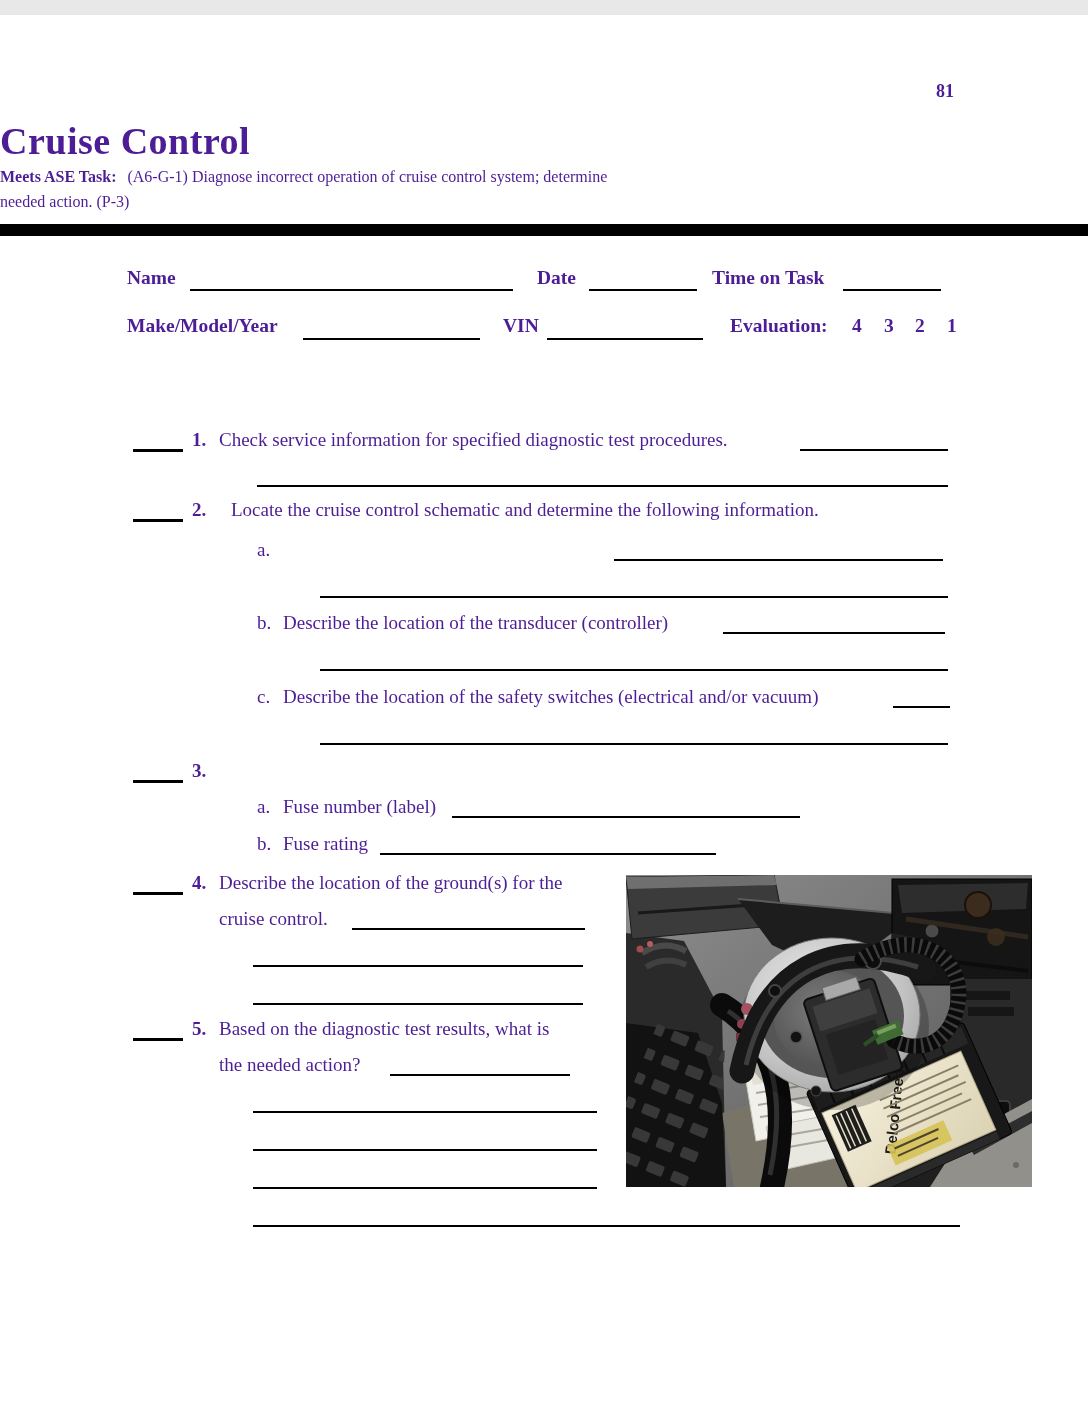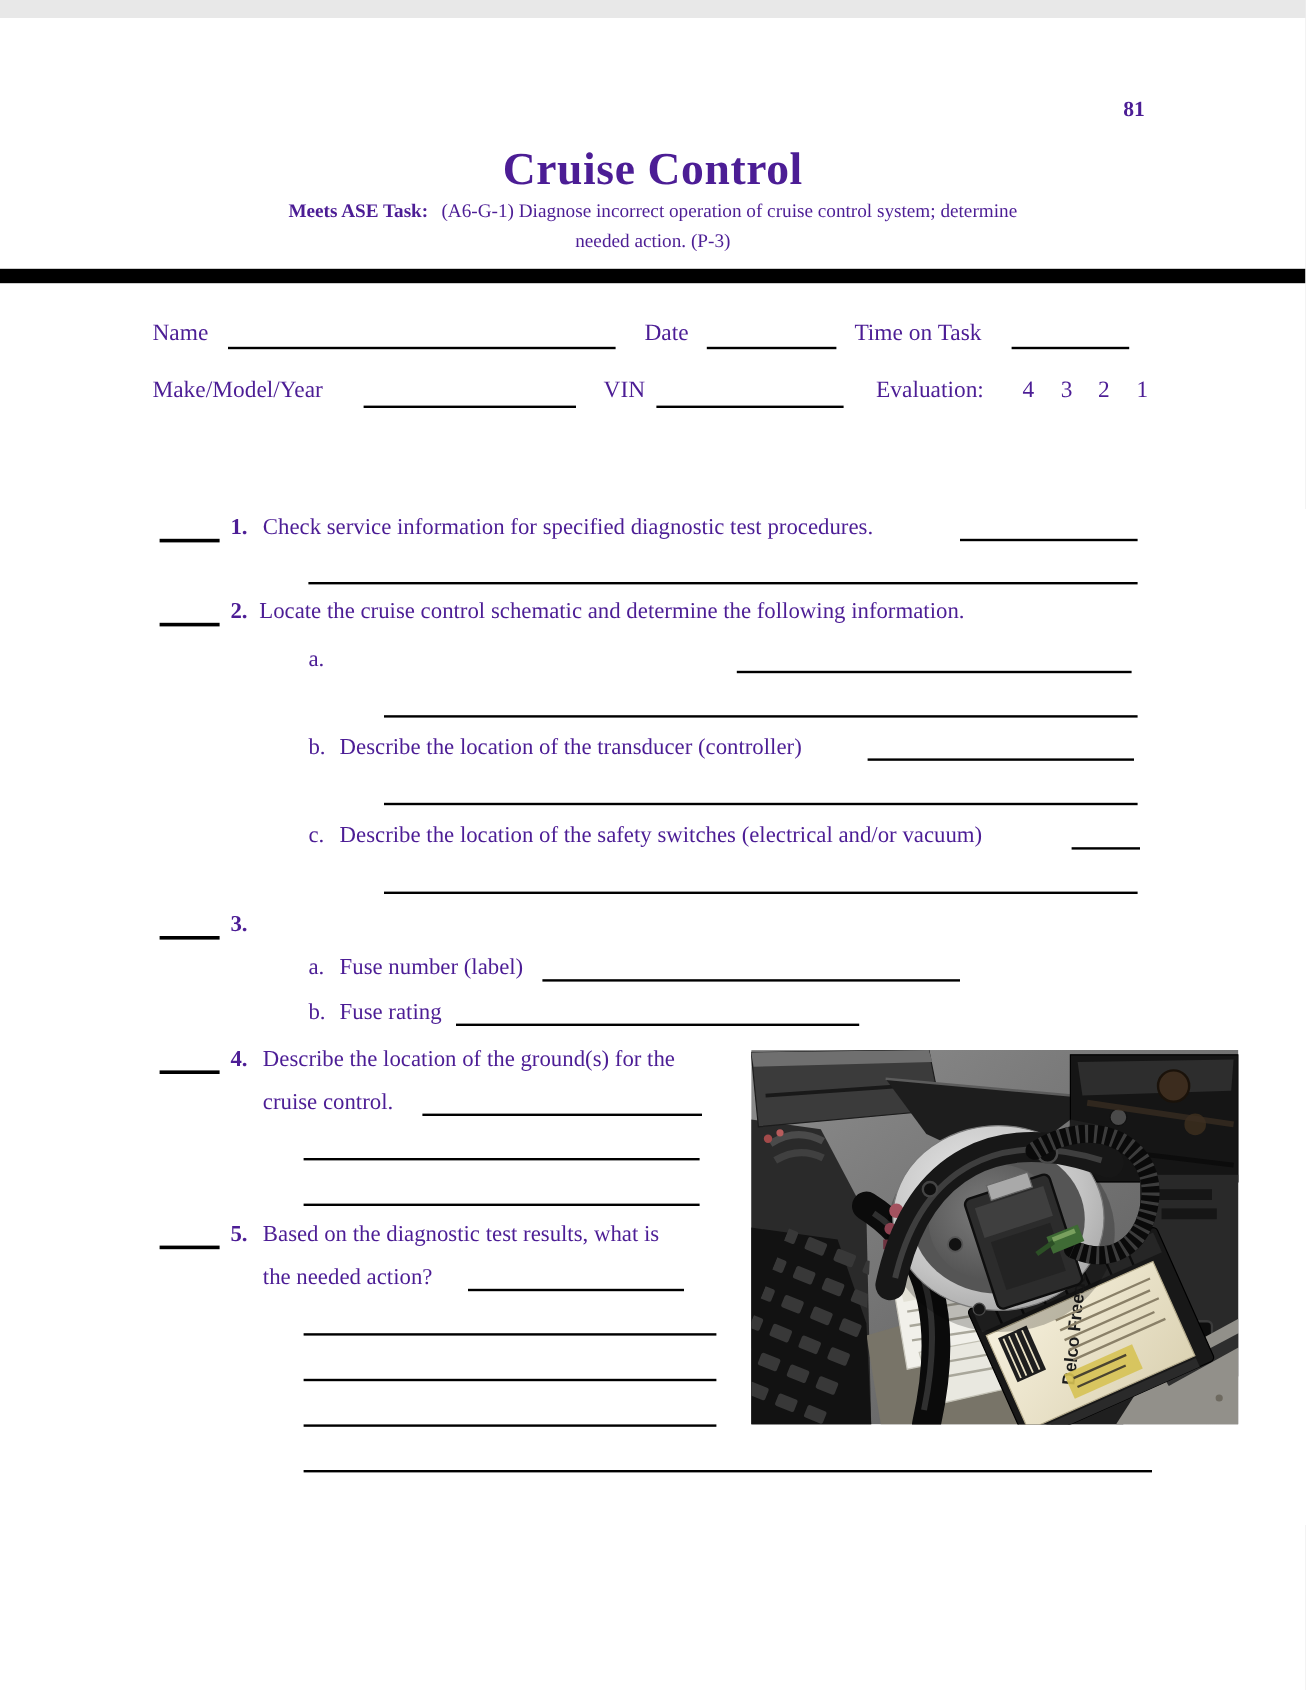--- a/index.html
+++ b/index.html
@@ -4,27 +4,27 @@
 <style>
   html,body{margin:0;padding:0;background:#e8e8e8;}
   .page{
     position:relative;width:1088px;height:1408px;margin:15px auto;
     background:#ffffff;overflow:hidden;color:#4c1d95;
     font-family:"Liberation Serif","DejaVu Serif",serif;
     font-size:19px;
   }
   .abs{position:absolute;white-space:nowrap;}
   .b{font-weight:bold;}
-  .center{left:0;right:0;text-align:center;}
+  .center{left:0;right:0;}
   .blank{position:absolute;height:2px;background:#000;}
   .blank.thick{height:3px;}
   .divider{position:absolute;left:0;width:1088px;background:#000;}
   .title{font-size:38px;font-weight:bold;letter-spacing:.5px;}
   .sub{font-size:16px;}
-  .formlbl{font-size:19.5px;font-weight:normal;}
+  .formlbl{font-size:19.5px;font-weight:bold;}
   .qnum{font-weight:bold;}
   .photo{position:absolute;left:626px;top:860px;width:406px;height:312px;}
 </style>
 </head>
 <body>
 
 <div class="page">
 
   <div class="abs b" style="left:936px;top:66px;font-size:18px;">81</div>
   <div class="abs center title" style="top:104px;">Cruise Control</div>
@@ -53,21 +53,21 @@
   <div class="abs formlbl" style="left:947px;top:300px;">1</div>
 
   <div class="blank thick" style="left:133px;top:434px;width:50px;"></div>
   <div class="abs qnum" style="left:192px;top:414px;">1.</div>
   <div class="abs" style="left:219px;top:414px;text-align:right;">Check service information for specified diagnostic test procedures.</div>
   <div class="blank" style="left:800px;top:434px;width:148px;"></div>
   <div class="blank" style="left:257px;top:470px;width:691px;"></div>
 
   <div class="blank thick" style="left:133px;top:504px;width:50px;"></div>
   <div class="abs qnum" style="left:192px;top:484px;">2.</div>
-  <div class="abs" style="left:216px;top:484px;">Locate the cruise control schematic and determine the following information.</div>
+  <div class="abs" style="left:231px;top:484px;">Locate the cruise control schematic and determine the following information.</div>
 
   <div class="abs" style="left:257px;top:524px;">a.</div>
   <div class="blank" style="left:614px;top:544px;width:329px;"></div>
   <div class="blank" style="left:320px;top:581px;width:628px;"></div>
 
   <div class="abs" style="left:257px;top:597px;">b.</div>
   <div class="abs" style="left:283px;top:597px;">Describe the location of the transducer (controller)</div>
   <div class="blank" style="left:723px;top:617px;width:222px;"></div>
   <div class="blank" style="left:320px;top:654px;width:628px;"></div>
 

